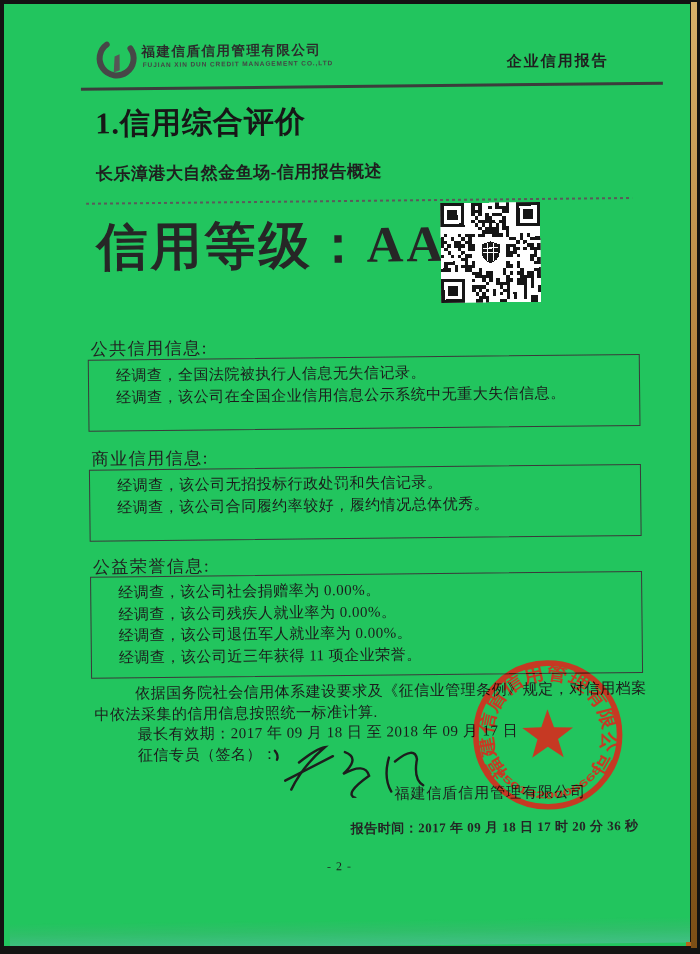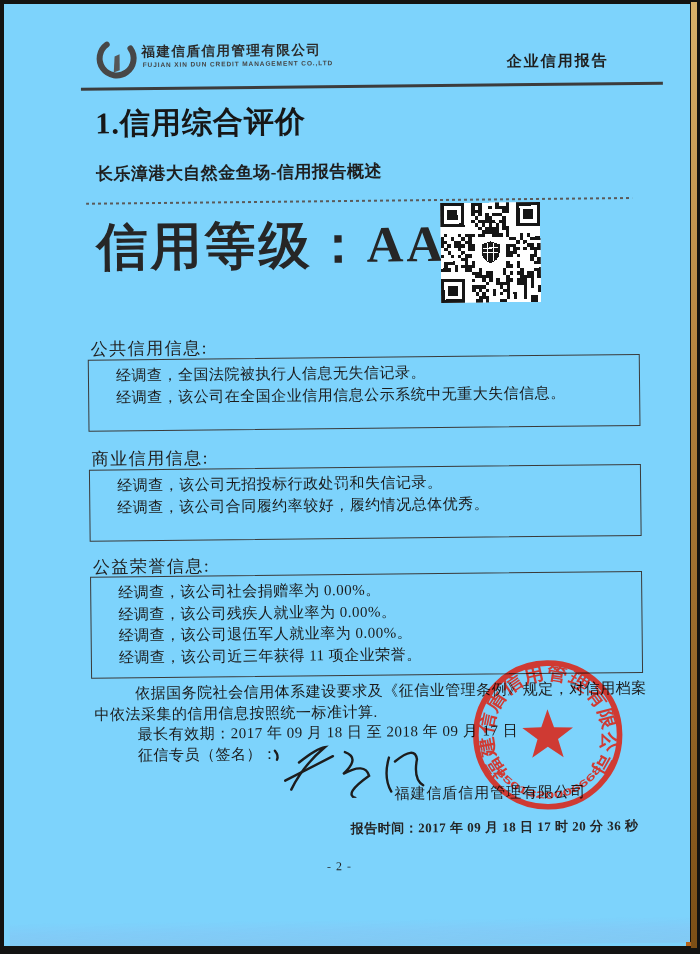--- a/index.html
+++ b/index.html
@@ -9,21 +9,21 @@
     background:#131312;
     overflow:hidden;
     font-family:"Liberation Serif","DejaVu Serif",serif;
     color:#1f1f1f;
   }
   .edge-strip{position:absolute;top:2px;bottom:6px;right:3px;width:6px;
     background:linear-gradient(180deg,#d8b06a 0%,#b3813d 40%,#7c4f16 100%);}
   .corner-speck{position:absolute;right:9px;bottom:8px;width:5px;height:4px;background:#b5651d;}
   .page{
     position:absolute;left:4px;top:4px;right:10px;bottom:8px;
-    background:#7dd3fc;overflow:hidden;
+    background:#22c55e;overflow:hidden;
   }
   .sheet{
     position:absolute;inset:0;
     transform:rotate(-0.6deg);
     transform-origin:50% 40%;
   }
   .abs{position:absolute;white-space:nowrap;}
 
   
   .logo-mark{left:94px;top:30px;}

